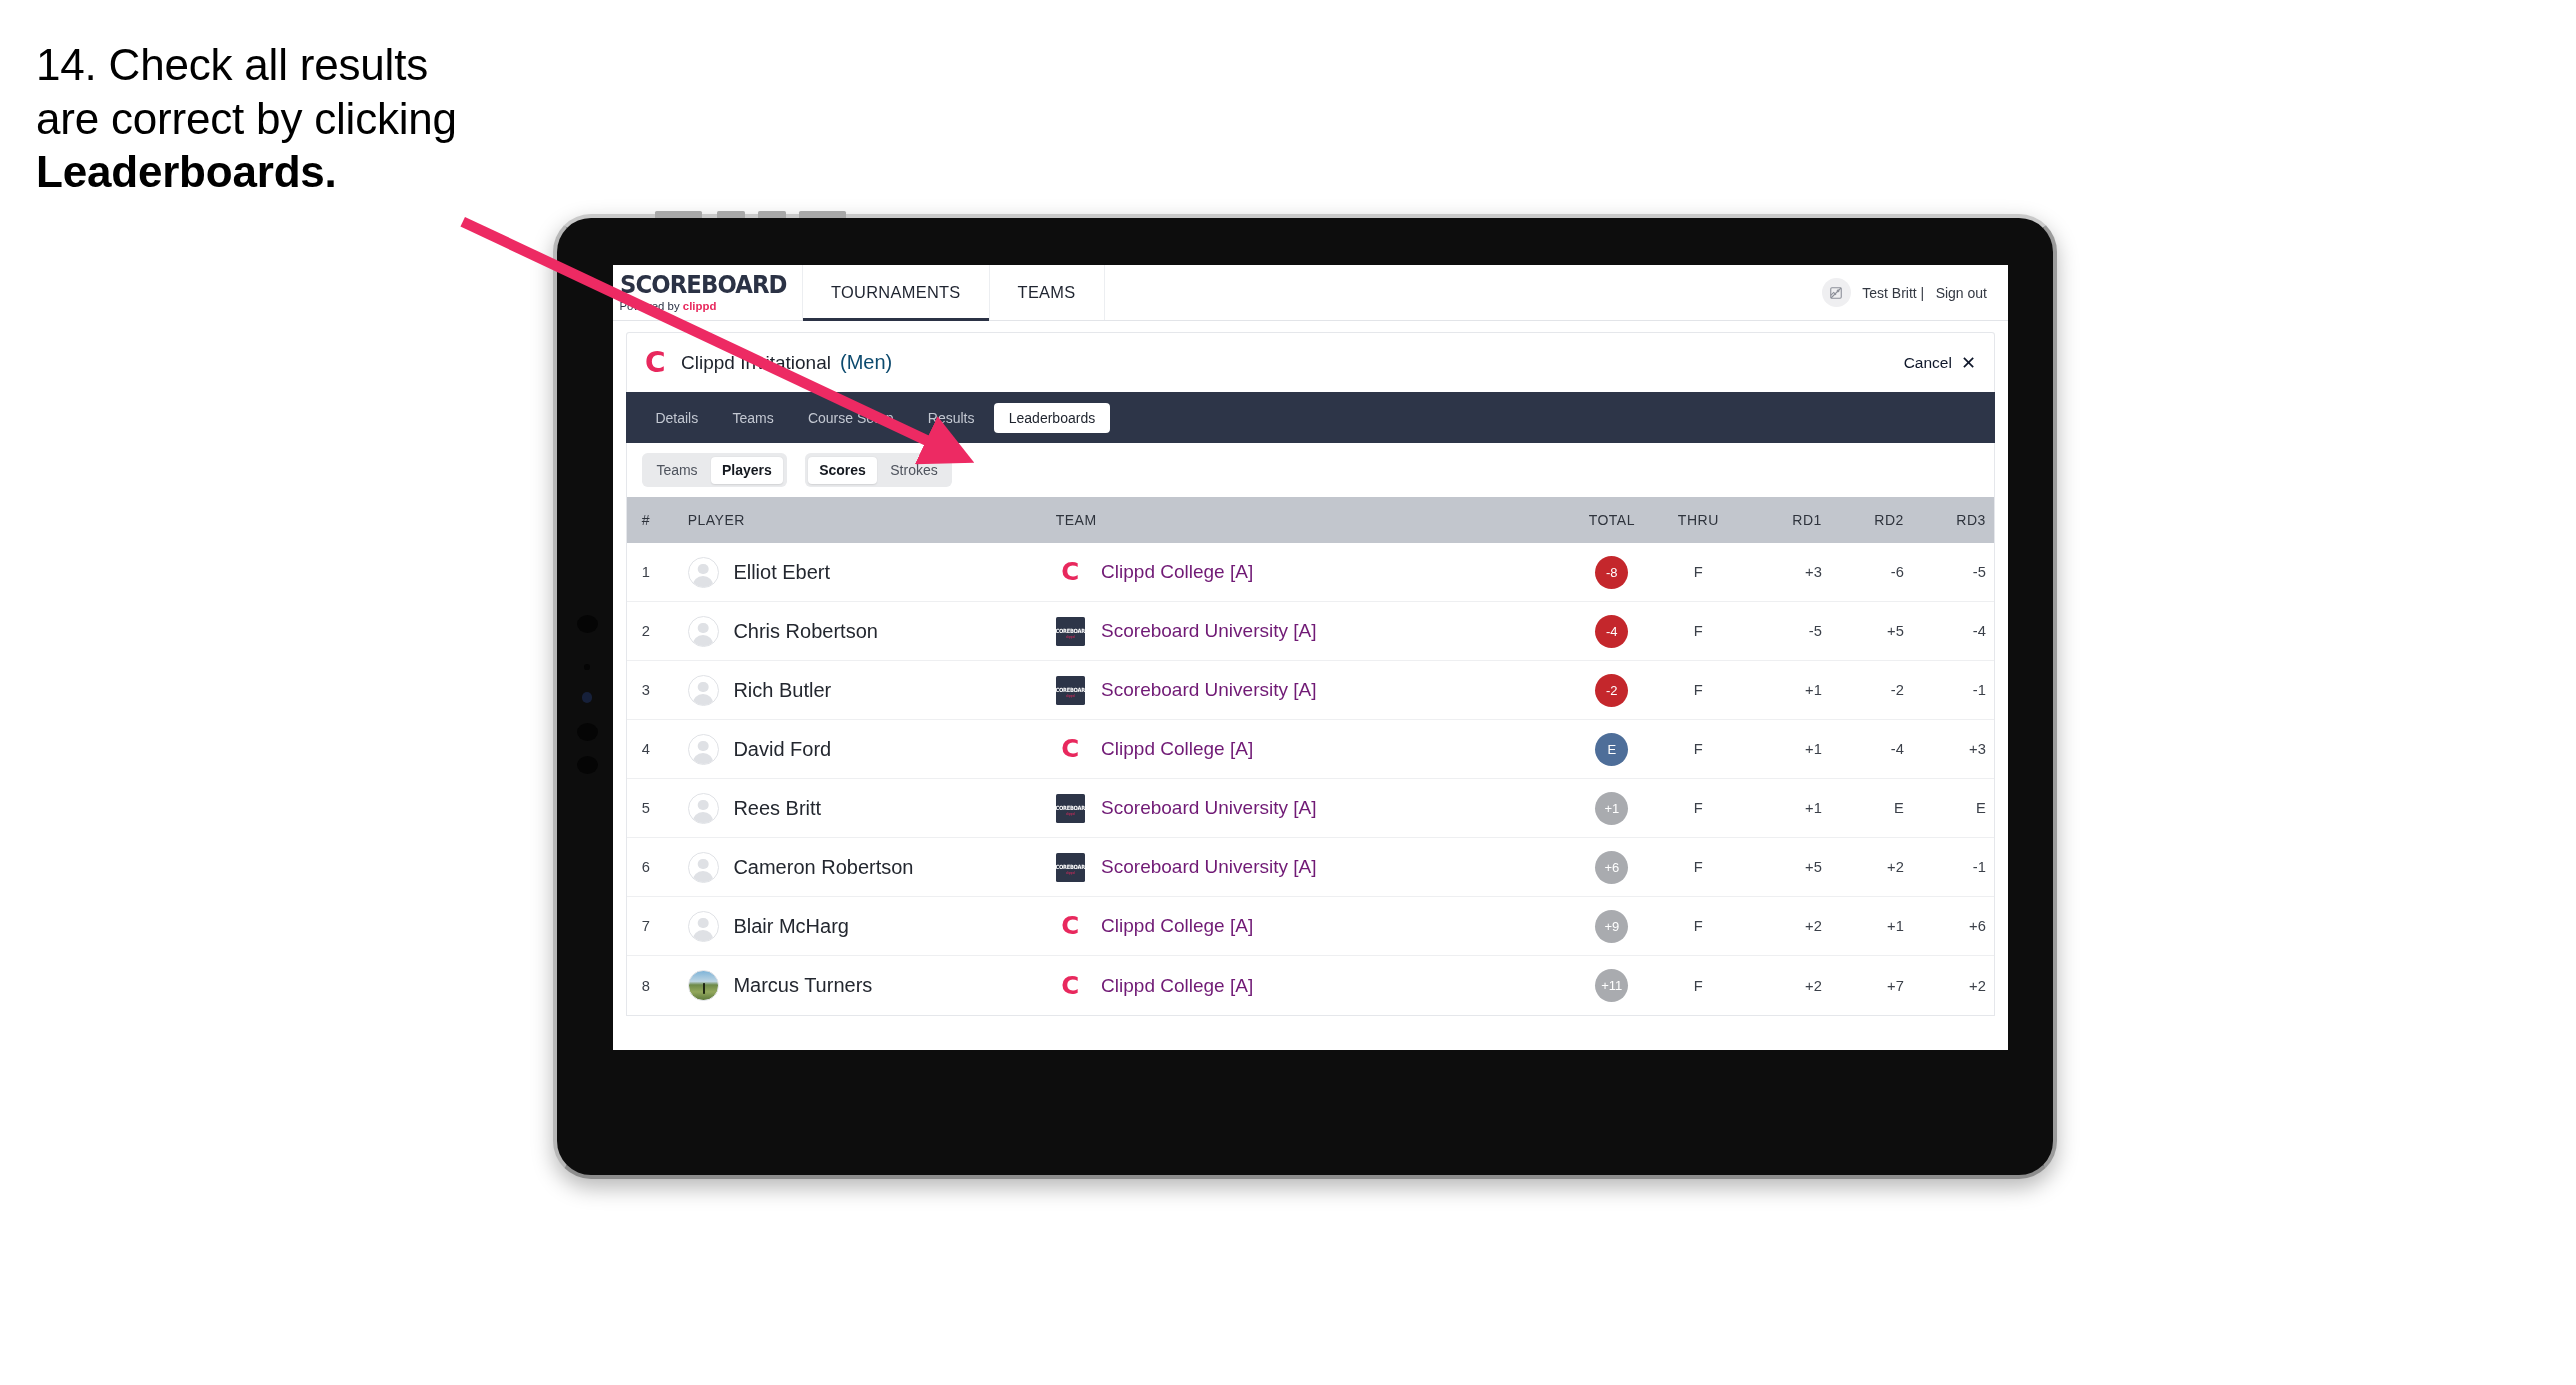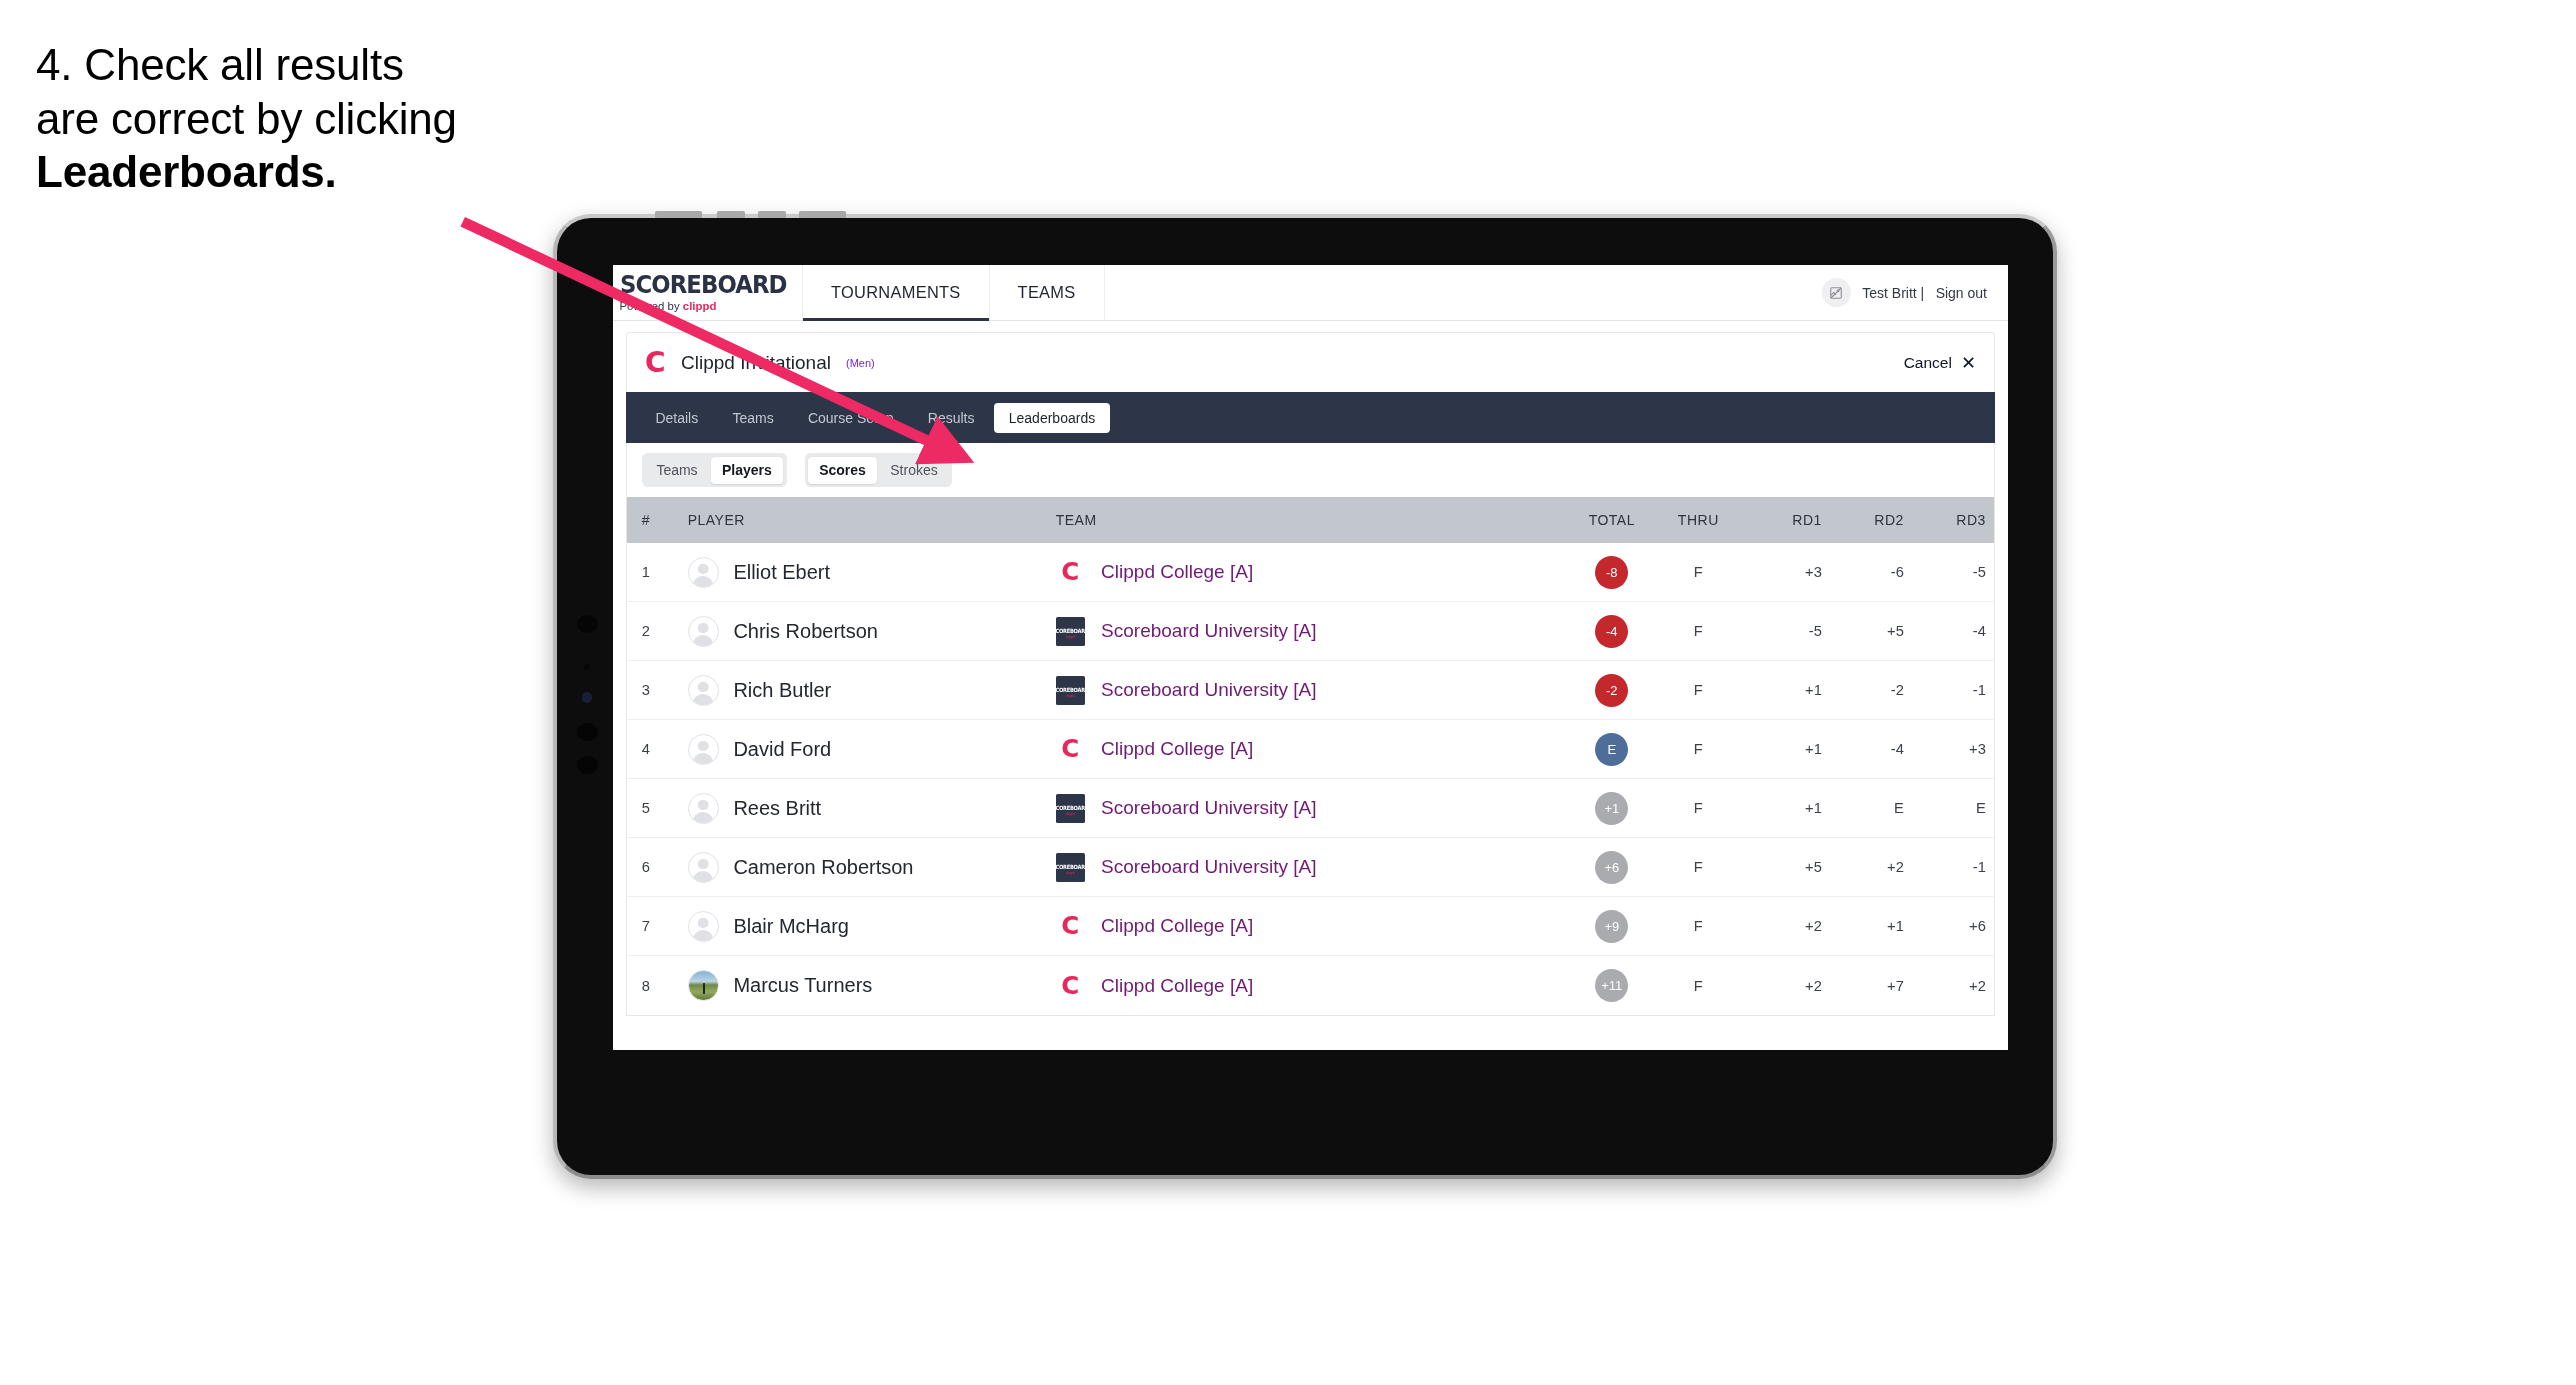--- a/index.html
+++ b/index.html
@@ -148,21 +148,21 @@
   }
   #tcard .clogo {
     font-family: "DejaVu Sans", sans-serif;
     font-weight: 700;
     font-size: 28px;
     color: #e8285d;
     width: 36px;
     line-height: 1;
   }
   #tcard .tname { font-size: 19px; color: #1d222c; }
-  #tcard .tgender { font-size: 11px; color: #6d28d9; margin-left: 15px; }
+  #tcard .tgender { font-size: 20px; color: #0c4a6e; margin-left: 9px; }
   #tcard .spacer { flex: 1; }
   #cancel-wrap {
     display: flex; align-items: center; gap: 9px;
     font-size: 15.5px; color: #0f172a;
     cursor: pointer;
   }
   #cancel-wrap .x { font-size: 18px; line-height: 1; }
 
   
   #tabstrip {
@@ -335,21 +335,21 @@
     font-weight: 400;
   }
   .badge.under { background: #c4272c; }
   .badge.even  { background: #4e6e99; }
   .badge.over  { background: #a9abaf; }
 </style>
 </head>
 <body>
 
 <div id="caption">
-  <div>4. Check all results</div>
+  <div>14. Check all results</div>
   <div>are correct by clicking</div>
   <div class="bold">Leaderboards.</div>
 </div>
 
 <div id="tablet">
   <div class="hw-btn" style="left:98px;width:47px;"></div>
   <div class="hw-btn" style="left:160px;width:28px;"></div>
   <div class="hw-btn" style="left:201px;width:28px;"></div>
   <div class="hw-btn" style="left:242px;width:47px;"></div>
 

